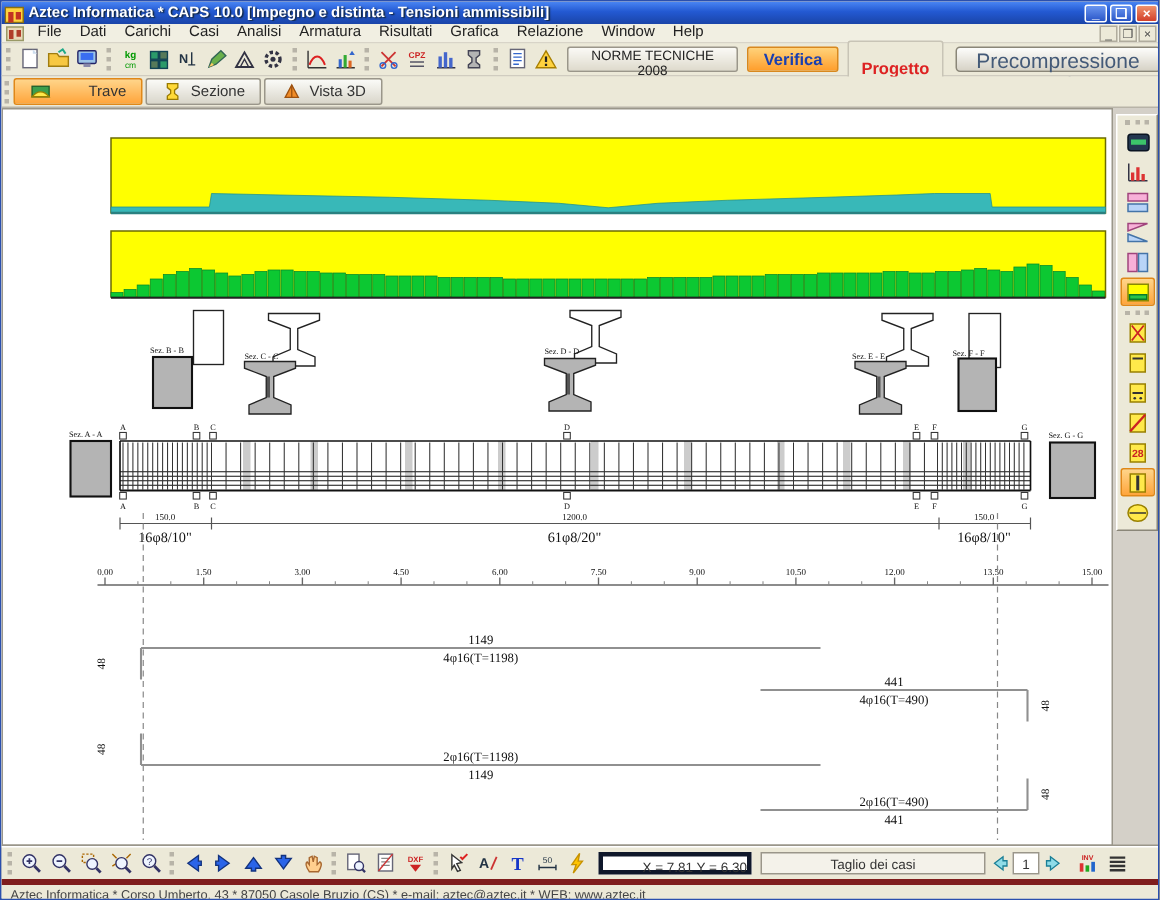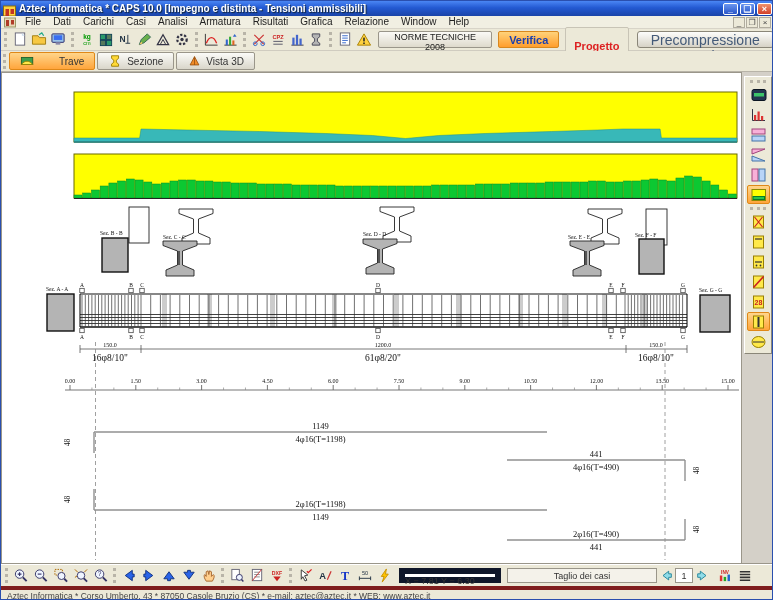--- a/index.html
+++ b/index.html
@@ -41,21 +41,21 @@
   .right-tb{position:absolute;left:743px;top:4px;width:28px;background:#ece9d8;border:1px solid #fff;border-right-color:#8a8678;border-bottom-color:#8a8678;padding:1px;display:flex;flex-direction:column;align-items:center;}
   .rt-grip{width:16px;height:3px;border-top:3px dotted #b8b4a8;margin:2px 0;}
   .rt-btn{width:23px;height:19px;display:flex;align-items:center;justify-content:center;border:1px solid transparent;border-radius:2px;margin:0 0 1px 0;}
   .rt-btn svg{width:17px;height:16px;}
   .rt-btn.active{background:linear-gradient(#ffd58a,#ffa53c);border-color:#e08818;}
   
   .bottombar{position:absolute;left:0;top:563px;width:773px;height:22px;background:#ece9d8;border-top:1px solid #fff;box-shadow:0 -1px 0 #9a968a;display:flex;align-items:center;padding:0 2px;}
   .bb-group{display:flex;align-items:center;}
   .bb-btn{width:20px;height:18px;display:flex;align-items:center;justify-content:center;border:1px solid transparent;border-radius:2px;}
   .bb-btn svg{width:16px;height:15px;}
-  .coords{width:102px;height:15px;background:#fff;border:6px solid #0f172a;font-size:9px;color:#333;text-align:left;line-height:14px;margin-left:4px;}
+  .coords{width:102px;height:15px;background:#fff;border:3px solid #0f172a;font-size:9px;color:#333;text-align:right;line-height:14px;margin-left:4px;}
   .taglio{width:150px;height:15px;background:#f4f2ea;border:1px solid #9a968a;font-size:9px;color:#333;text-align:center;line-height:14px;margin-left:6px;}
   .navbtn{width:18px;height:17px;display:flex;align-items:center;justify-content:center;}
   .navbtn svg{width:15px;height:14px;}
   .casebox{width:18px;height:15px;background:#fff;border:1px solid #9a968a;font-size:9px;color:#333;text-align:center;line-height:14px;}
   
   .statusbar{position:absolute;left:0;top:585px;width:773px;height:15px;background:#ece9d8;border-top:4px solid #7f1d1d;font-size:8.5px;color:#444;display:flex;align-items:center;padding-left:6px;white-space:nowrap;}
 </style>
 </head>
 <body>
 

